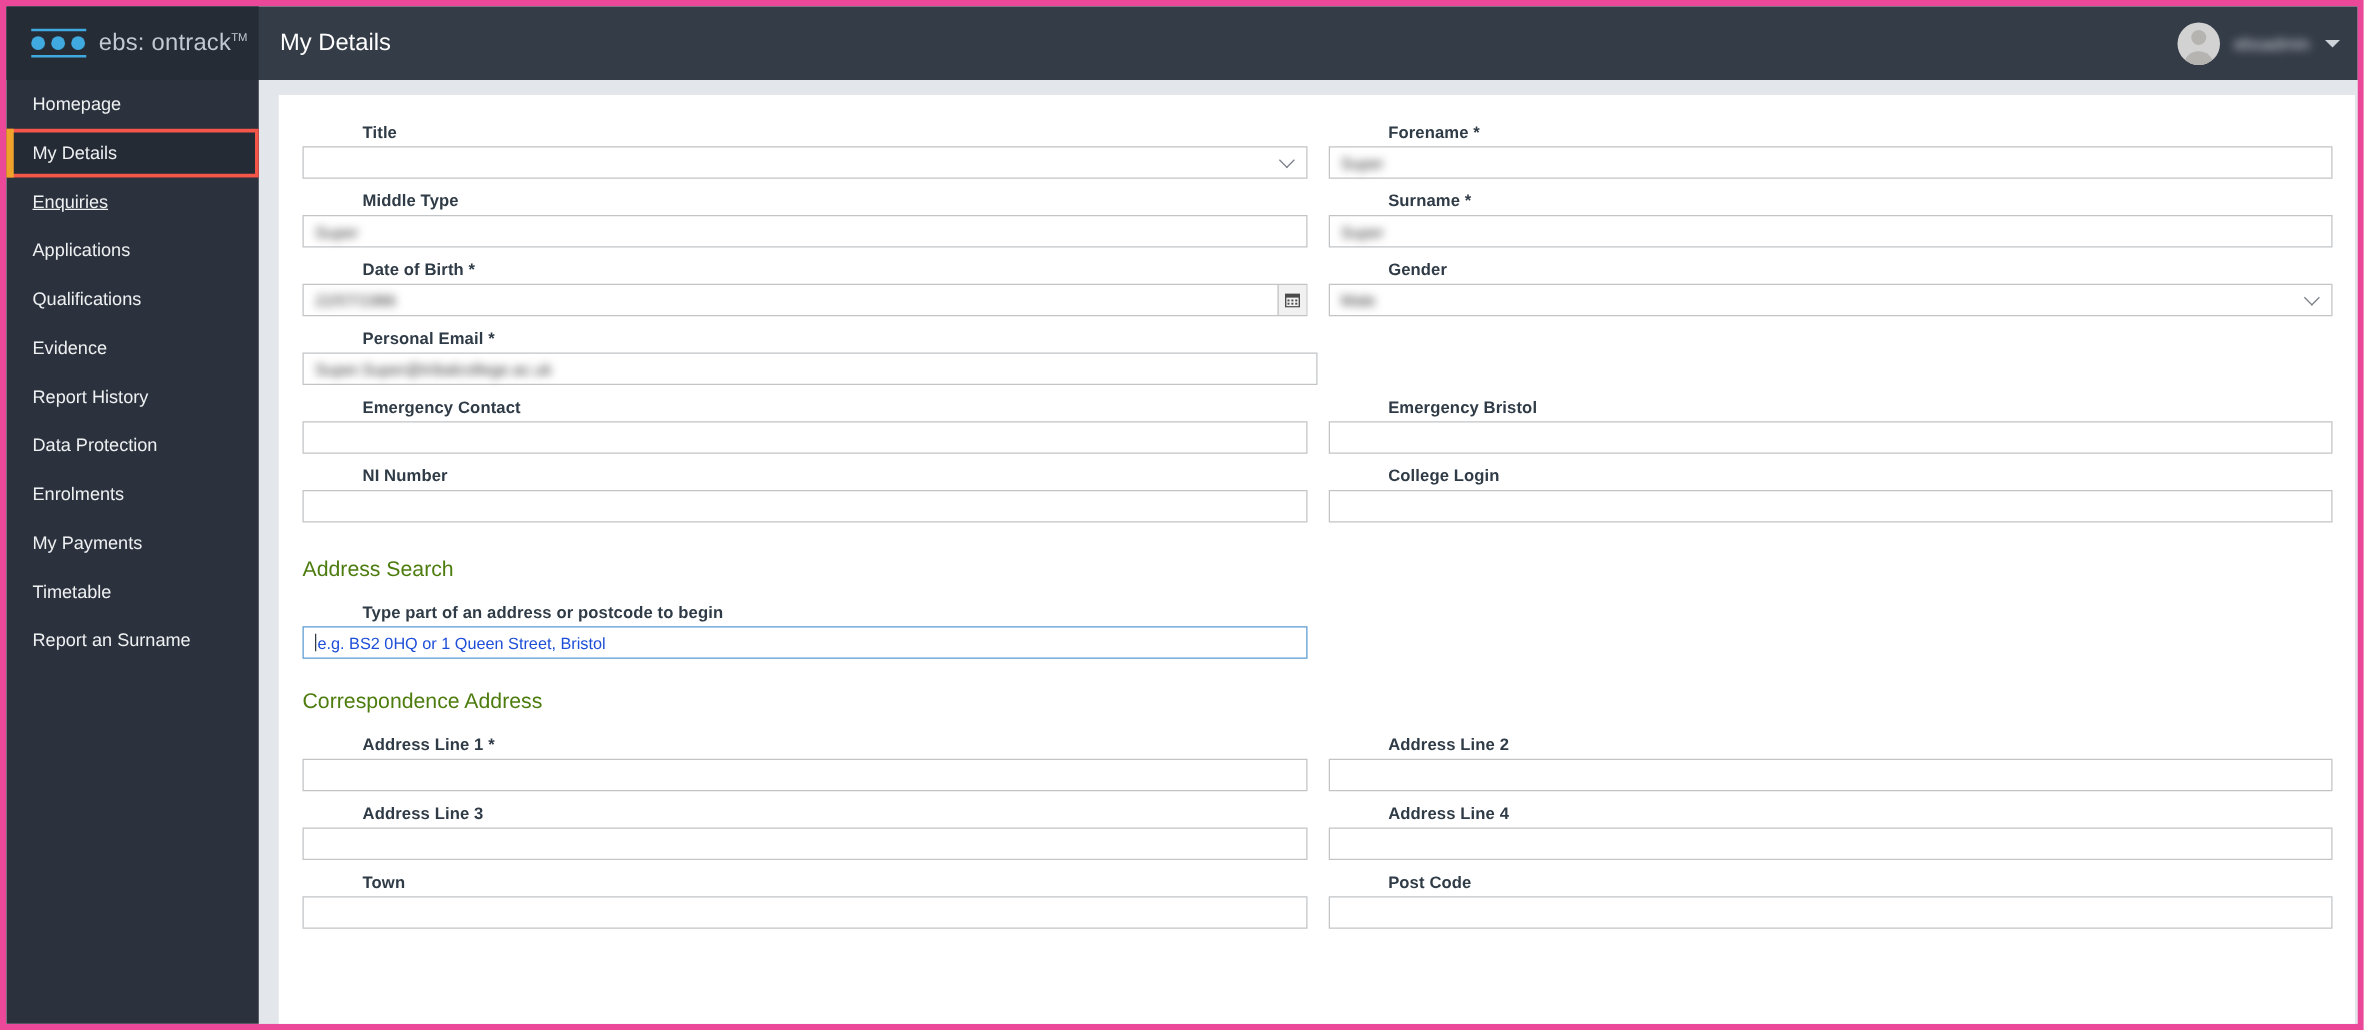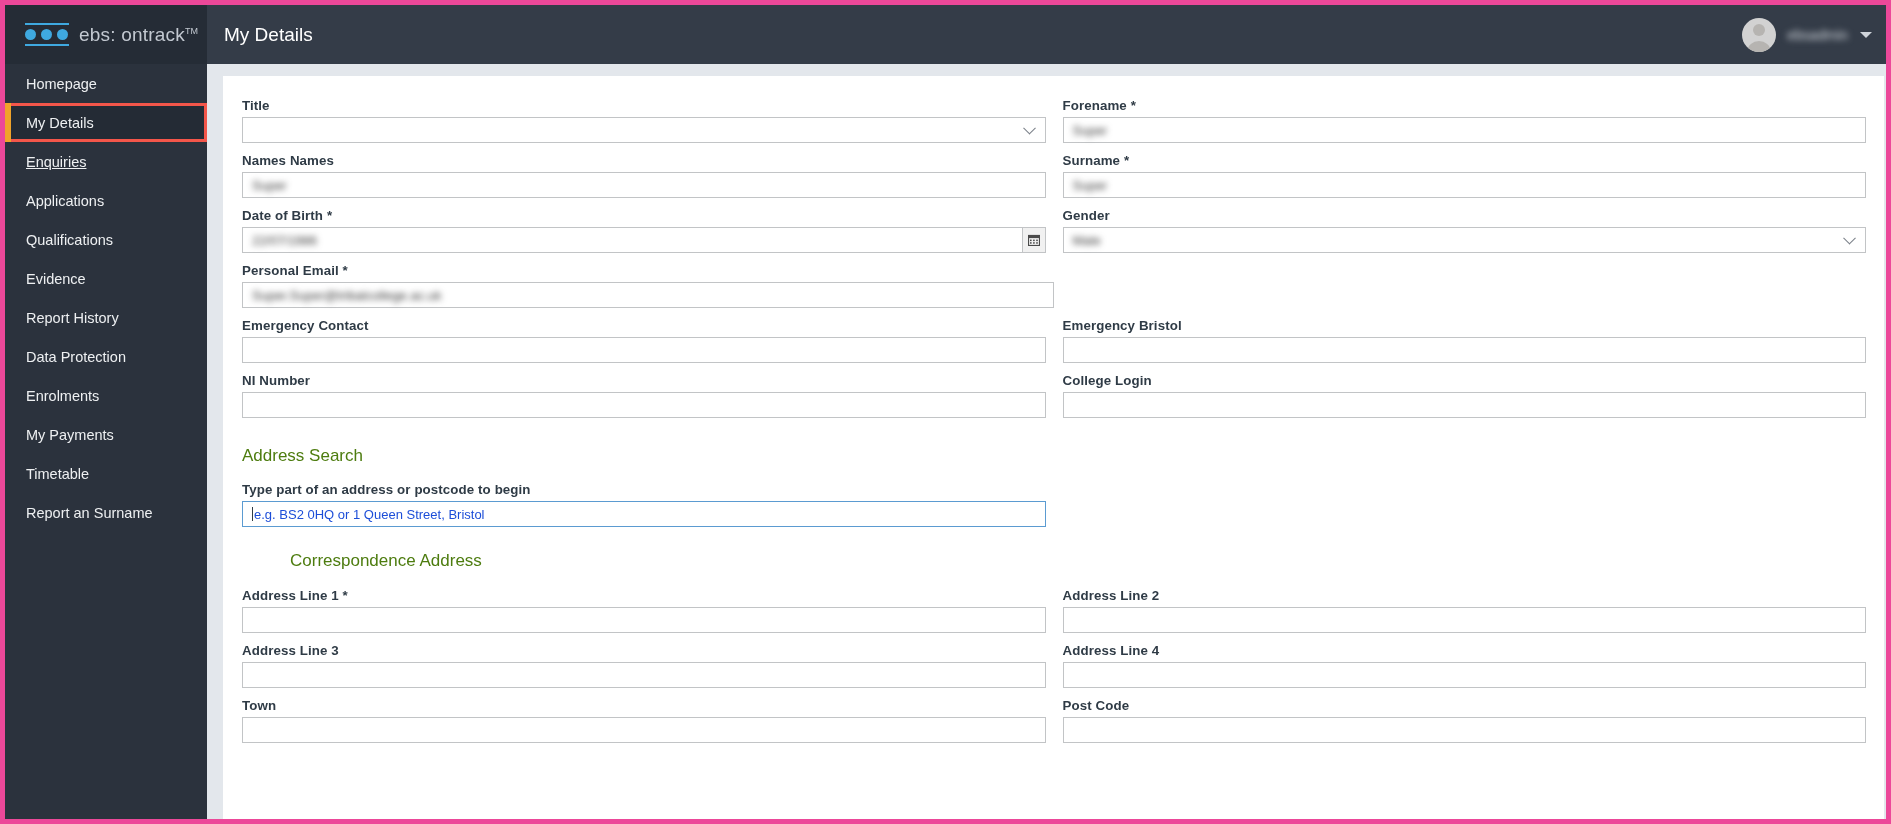--- a/index.html
+++ b/index.html
@@ -200,20 +200,21 @@
 
   .field { margin-bottom: 10px; }
 
   .field label {
     display: block;
     font-size: 13.3px;
     font-weight: bold;
     color: #2f3b46;
     margin-bottom: 4px;
     letter-spacing: .1px;
+    margin-left: 48px;
   }
 
   .control {
     position: relative;
     height: 26px;
     border: 1px solid #c2c4c6;
     background: #ffffff;
     display: flex;
     align-items: center;
     padding: 0 9px;
@@ -264,21 +265,21 @@
     align-items: center;
     justify-content: center;
     cursor: pointer;
   }
 
   .section-head {
     font-size: 17px;
     color: #4d7c0f;
     margin: 18px 0 16px 0;
   }
-  .section-head.tight { margin-top: 14px; margin-bottom: 17px; margin-left: 48px; }
+  .section-head.tight { margin-top: 14px; margin-bottom: 17px; }
 </style>
 </head>
 <body>
 
 <div class="app">
 
   <div class="topbar">
     <div class="brand">
       <div class="logo-dots">
         <div class="logo-rule"></div>
@@ -359,21 +360,21 @@
             <div class="control">
               <span class="value-blur">Super</span>
             </div>
           </div>
         </div>
       </div>
 
       <div class="row">
         <div class="col">
           <div class="field">
-            <label>Names Names</label>
+            <label>Middle Type</label>
             <div class="control">
               <span class="value-blur">Super</span>
             </div>
           </div>
         </div>
         <div class="col">
           <div class="field">
             <label>Surname *</label>
             <div class="control">
               <span class="value-blur">Super</span>

